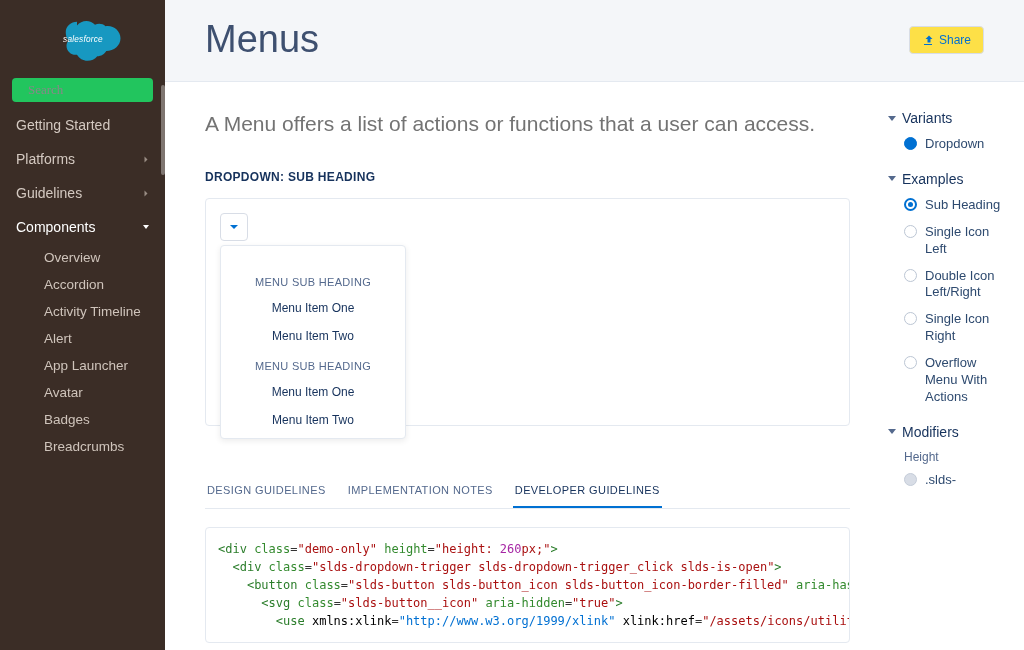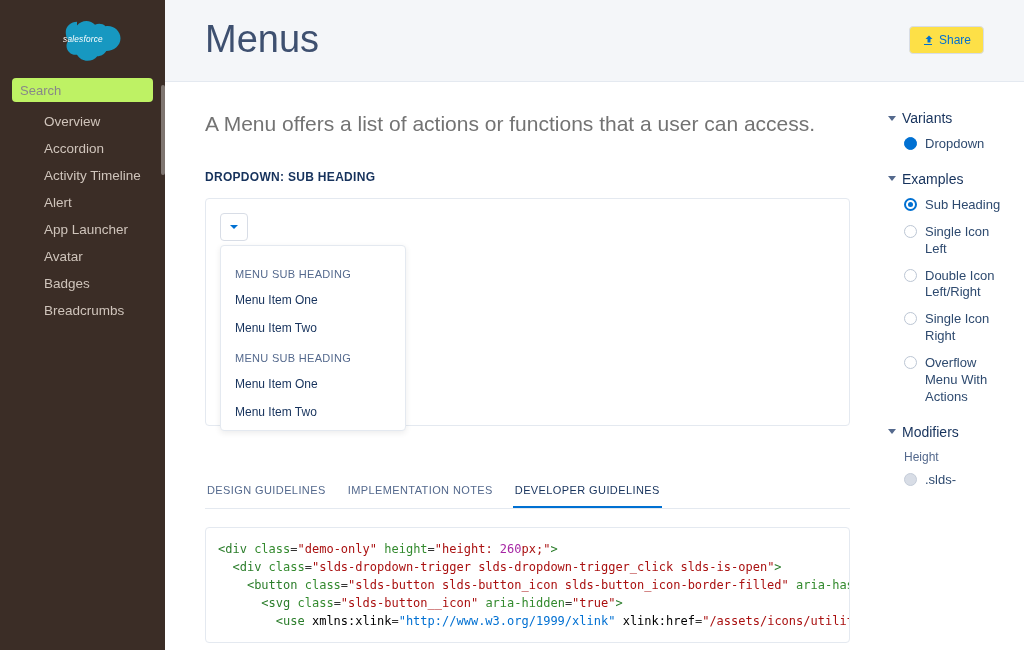--- a/index.html
+++ b/index.html
@@ -52,24 +52,25 @@
   letter-spacing: 0.3px;
 }
 .search-wrap {
   padding: 0 12px 6px 12px;
 }
 .search-input {
   width: 100%;
   height: 24px;
   border: none;
   border-radius: 4px;
-  padding: 0 8px;
+  padding: 0 16px;
   font-size: 13px;
   color: #555;
-  background: #bef264;
+  background: #22c55e;
+  font-family: Liberation Serif, serif;
 }
 .search-input::placeholder { color: #888; }
 .nav { list-style: none; }
 .nav-item {
   color: #d4c9c1;
   font-size: 14px;
   padding: 9px 16px;
   cursor: pointer;
   display: flex;
   align-items: center;
@@ -182,21 +183,22 @@
 }
 .dropdown {
   position: absolute;
   left: 14px;
   top: 46px;
   width: 186px;
   background: #fff;
   border: 1px solid #e4e9f0;
   border-radius: 4px;
   box-shadow: 0 2px 6px rgba(0,0,0,0.08);
-  padding: 12px 0 4px;
+  padding: 20px 0 4px;
+  text-align: center;
 }
 .dd-heading {
   color: #54698d;
   font-size: 11px;
   padding: 10px 14px 6px;
   letter-spacing: 0.3px;
 }
 .dd-item {
   color: #16325c;
   font-size: 12px;
@@ -313,20 +315,32 @@
   <div class="sidebar-scroll-indicator"></div>
   <div class="logo-area">
     <svg class="sf-logo" viewBox="0 0 100 64">
       <path class="sf-cloud" d="M42 14c6-8 18-8 24-1 4-2 10-2 14 2 10-2 20 6 20 16 0 10-9 17-19 17-2 4-7 7-12 7-3 4-8 6-13 6-6 0-11-3-14-8-7 1-14-4-14-12 0-3 1-5 3-7-3-3-4-7-4-11 0-8 7-14 15-14z"></path>
       <text class="sf-logo-text" x="50" y="36" text-anchor="middle">salesforce</text>
     </svg>
   </div>
   <div class="search-wrap">
     <input class="search-input" placeholder="Search" style="">
   </div>
+  <ul class="nav">
+    <li class="nav-item">Getting Started</li>
+    <li class="nav-item small-chev">
+        <span>Platforms</span>
+      </li>
+    <li class="nav-item small-chev">
+        <span>Guidelines</span>
+      </li>
+    <li class="nav-item open">
+        <span>Components</span>
+      </li>
+  </ul>
   <ul class="subnav">
     <li class="subnav-item">Overview</li>
     <li class="subnav-item">Accordion</li>
     <li class="subnav-item">Activity Timeline</li>
     <li class="subnav-item">Alert</li>
     <li class="subnav-item">App Launcher</li>
     <li class="subnav-item">Avatar</li>
     <li class="subnav-item">Badges</li>
     <li class="subnav-item">Breadcrumbs</li>
   </ul>

